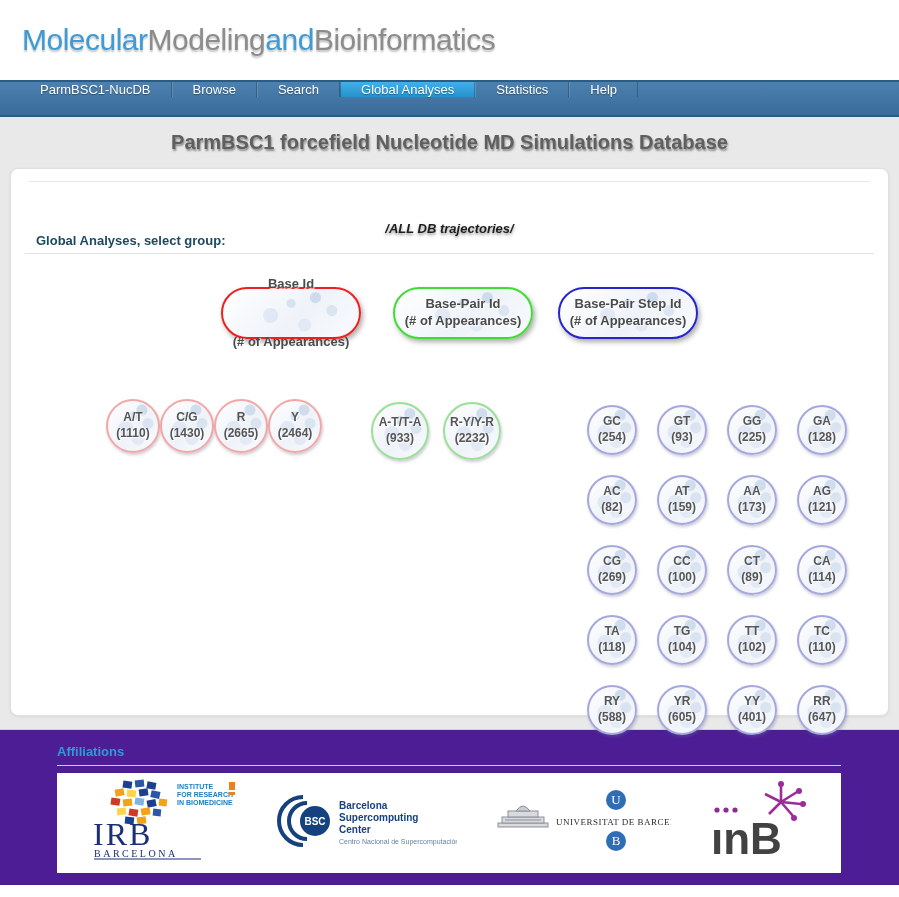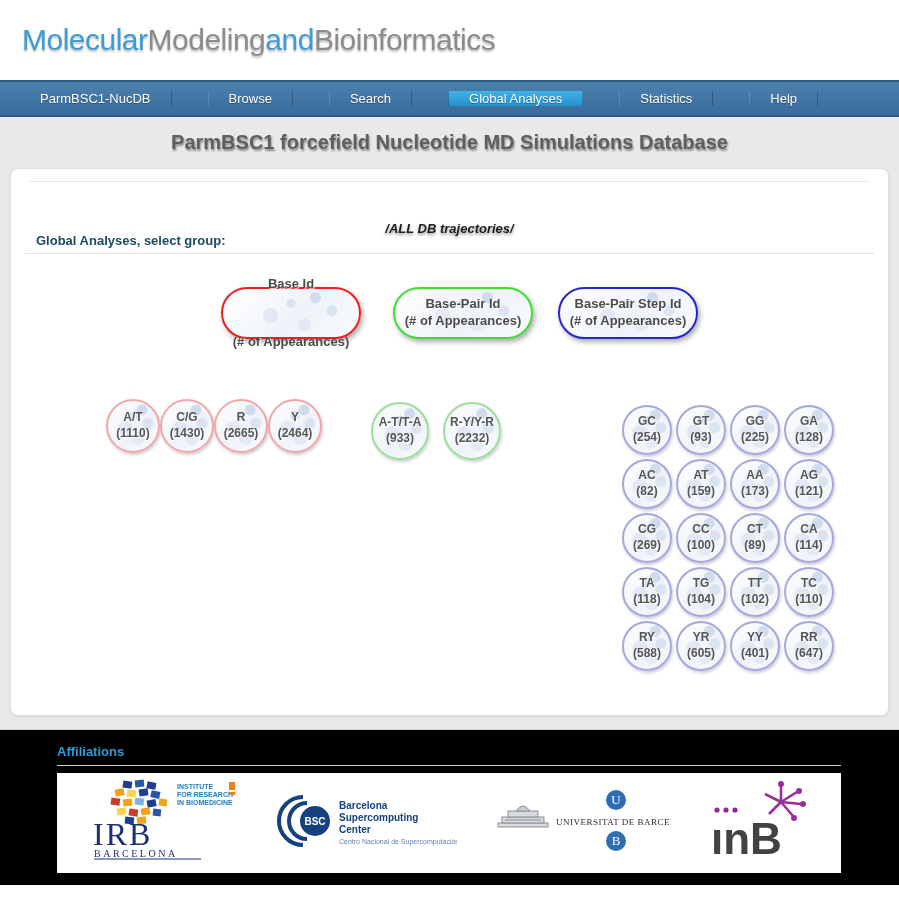--- a/index.html
+++ b/index.html
@@ -10,23 +10,23 @@
   }
 
   
   .site-header { height:80px; background:#fff; display:flex; align-items:center; padding-left:22px; }
   .site-logo { font-size:30px; letter-spacing:-0.5px; text-shadow:0 2px 2px rgba(0,0,0,0.25); cursor:pointer; }
   .logo-blue { color:#3e9bd5; }
   .logo-gray { color:#8c8c8c; }
 
   
   .nav-bar {
-    height:37px; display:flex; align-items:center; padding-left:20px;
+    height:37px; display:flex; align-items:flex-start; padding-left:20px;
     background:linear-gradient(#4c80ae, #396c9a);
-    border-top:2px solid #2b5c84; border-bottom:2px solid #2b5c84;gap:36px;
+    border-top:2px solid #2b5c84; border-bottom:2px solid #2b5c84;
   }
   .nav-tab {
     display:flex; align-items:center; padding:0 20px; color:#fff; font-size:13px;
     text-shadow:0 1px 1px rgba(0,0,0,0.35); cursor:pointer;
     border-right:1px solid rgba(0,0,0,0.22); border-left:1px solid rgba(255,255,255,0.14);
   }
   .nav-tab:first-child { border-left:none; }
   .nav-tab.active {
     background:linear-gradient(#41b1e8, #2491cd);
     border-left:1px solid rgba(0,0,0,0.25);
@@ -80,25 +80,25 @@
   .circle {
     border-radius:50%; display:flex; flex-direction:column; align-items:center; justify-content:center;
     font-weight:bold; color:#555; line-height:1.3; text-align:center;
     box-shadow:1px 2px 3px rgba(110,110,140,0.35); text-shadow:1px 1px 1px rgba(255,255,255,0.95);
     cursor:pointer;
   }
   .group-base { position:absolute; left:95px; top:230px; display:flex; }
   .group-base .circle { width:54px; height:54px; border:2px solid #f2a7a7; font-size:12px; }
   .group-pair { position:absolute; left:360px; top:233px; display:flex; gap:14px; }
   .group-pair .circle { width:58px; height:58px; border:2px solid #9ddf99; font-size:12px; }
-  .group-step { position:absolute; left:611px; top:236px; display:grid; grid-template-columns:repeat(4,50px); gap:4px; }
+  .group-step { position:absolute; left:576px; top:236px; display:grid; grid-template-columns:repeat(4,50px); gap:20px; }
   .group-step .circle { width:50px; height:50px; border:2px solid #a6a8dd; font-size:12px; }
 
   
-  .footer { height:156px; background:#000000; border-top:1px solid #d2d2d2; padding-left:57px; }
+  .footer { height:156px; background:#4c1d95; border-top:1px solid #d2d2d2; padding-left:57px; }
   .aff-heading { padding-top:14px; font-size:13px; font-weight:bold; color:#2e9bd5; }
   .aff-hr { width:784px; border-top:1px solid #cccccc; margin-top:6px; }
   .logo-strip {
     width:784px; height:100px; margin-top:7px; background:#ffffff;
     display:flex; align-items:center; justify-content:space-between; padding:0 32px;
   }
   .logo-box { display:block; cursor:pointer; }
 </style>
 </head>
 <body>

